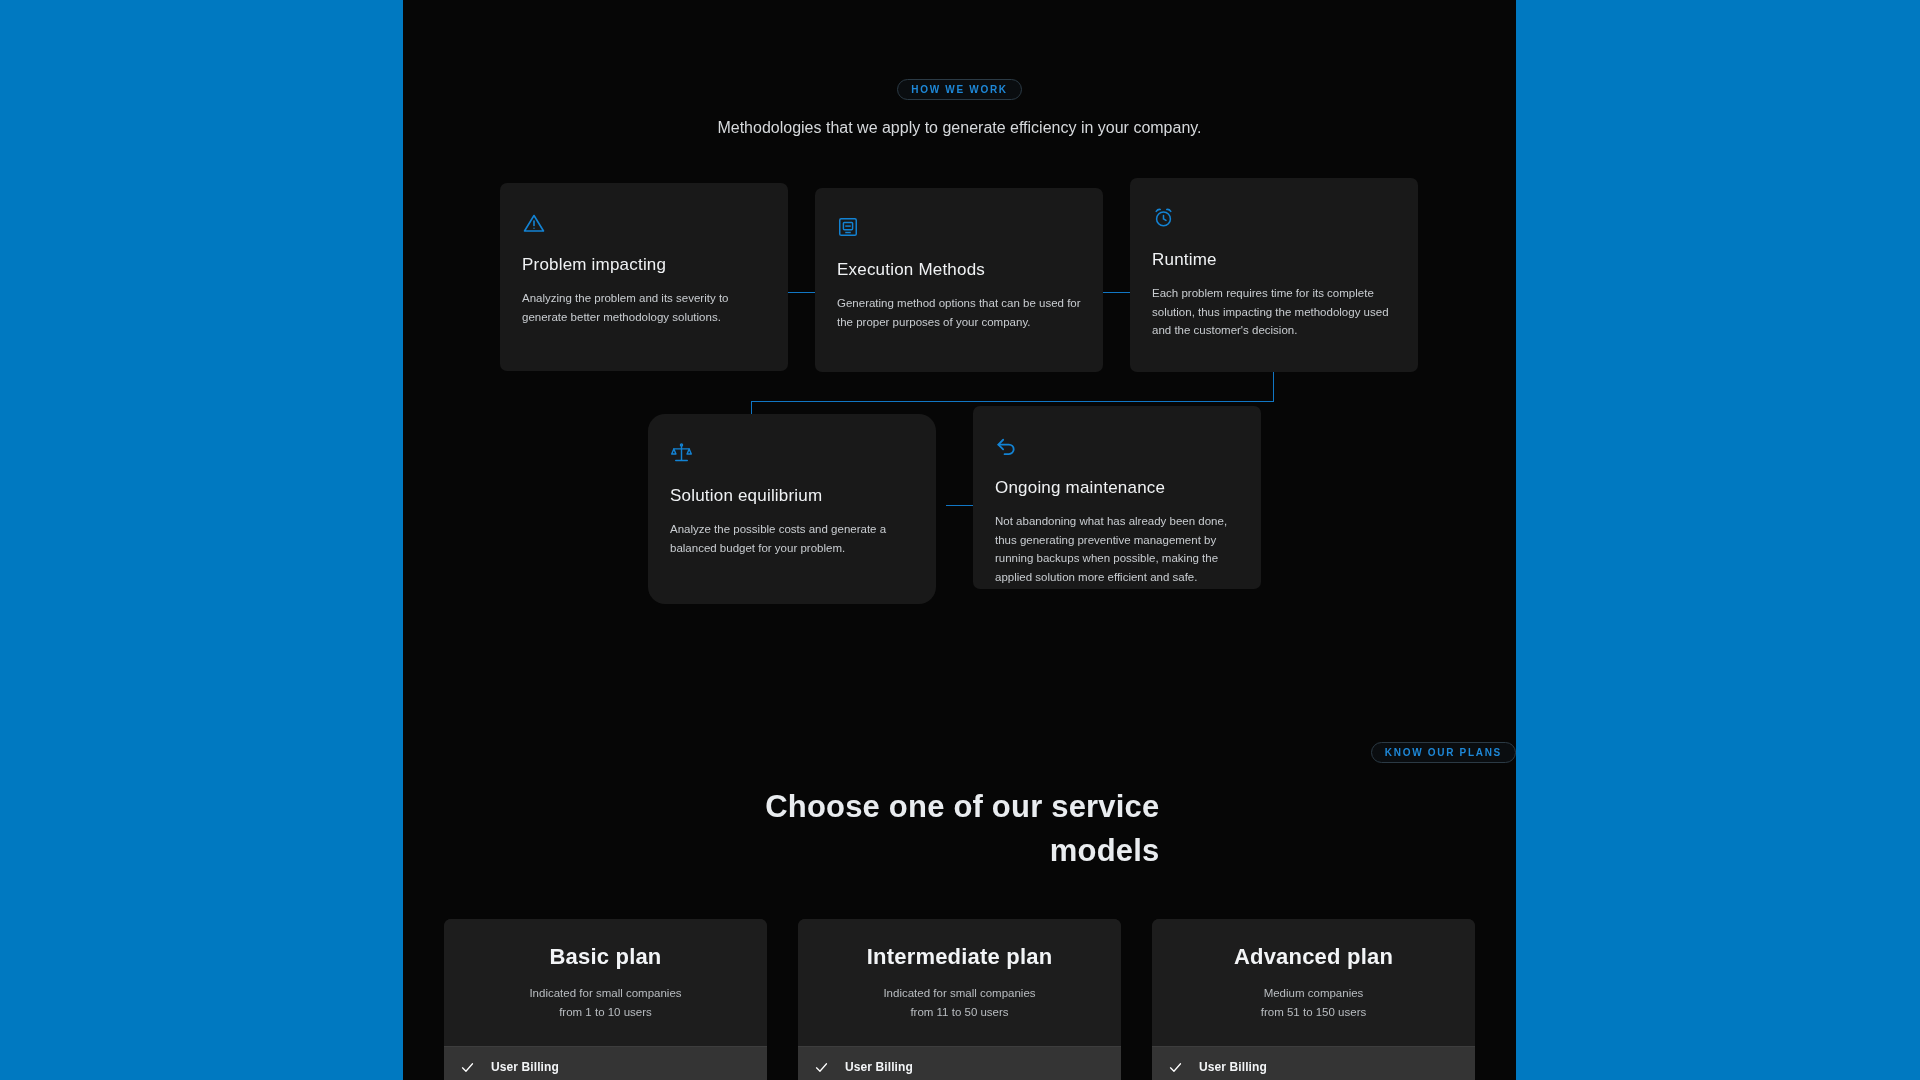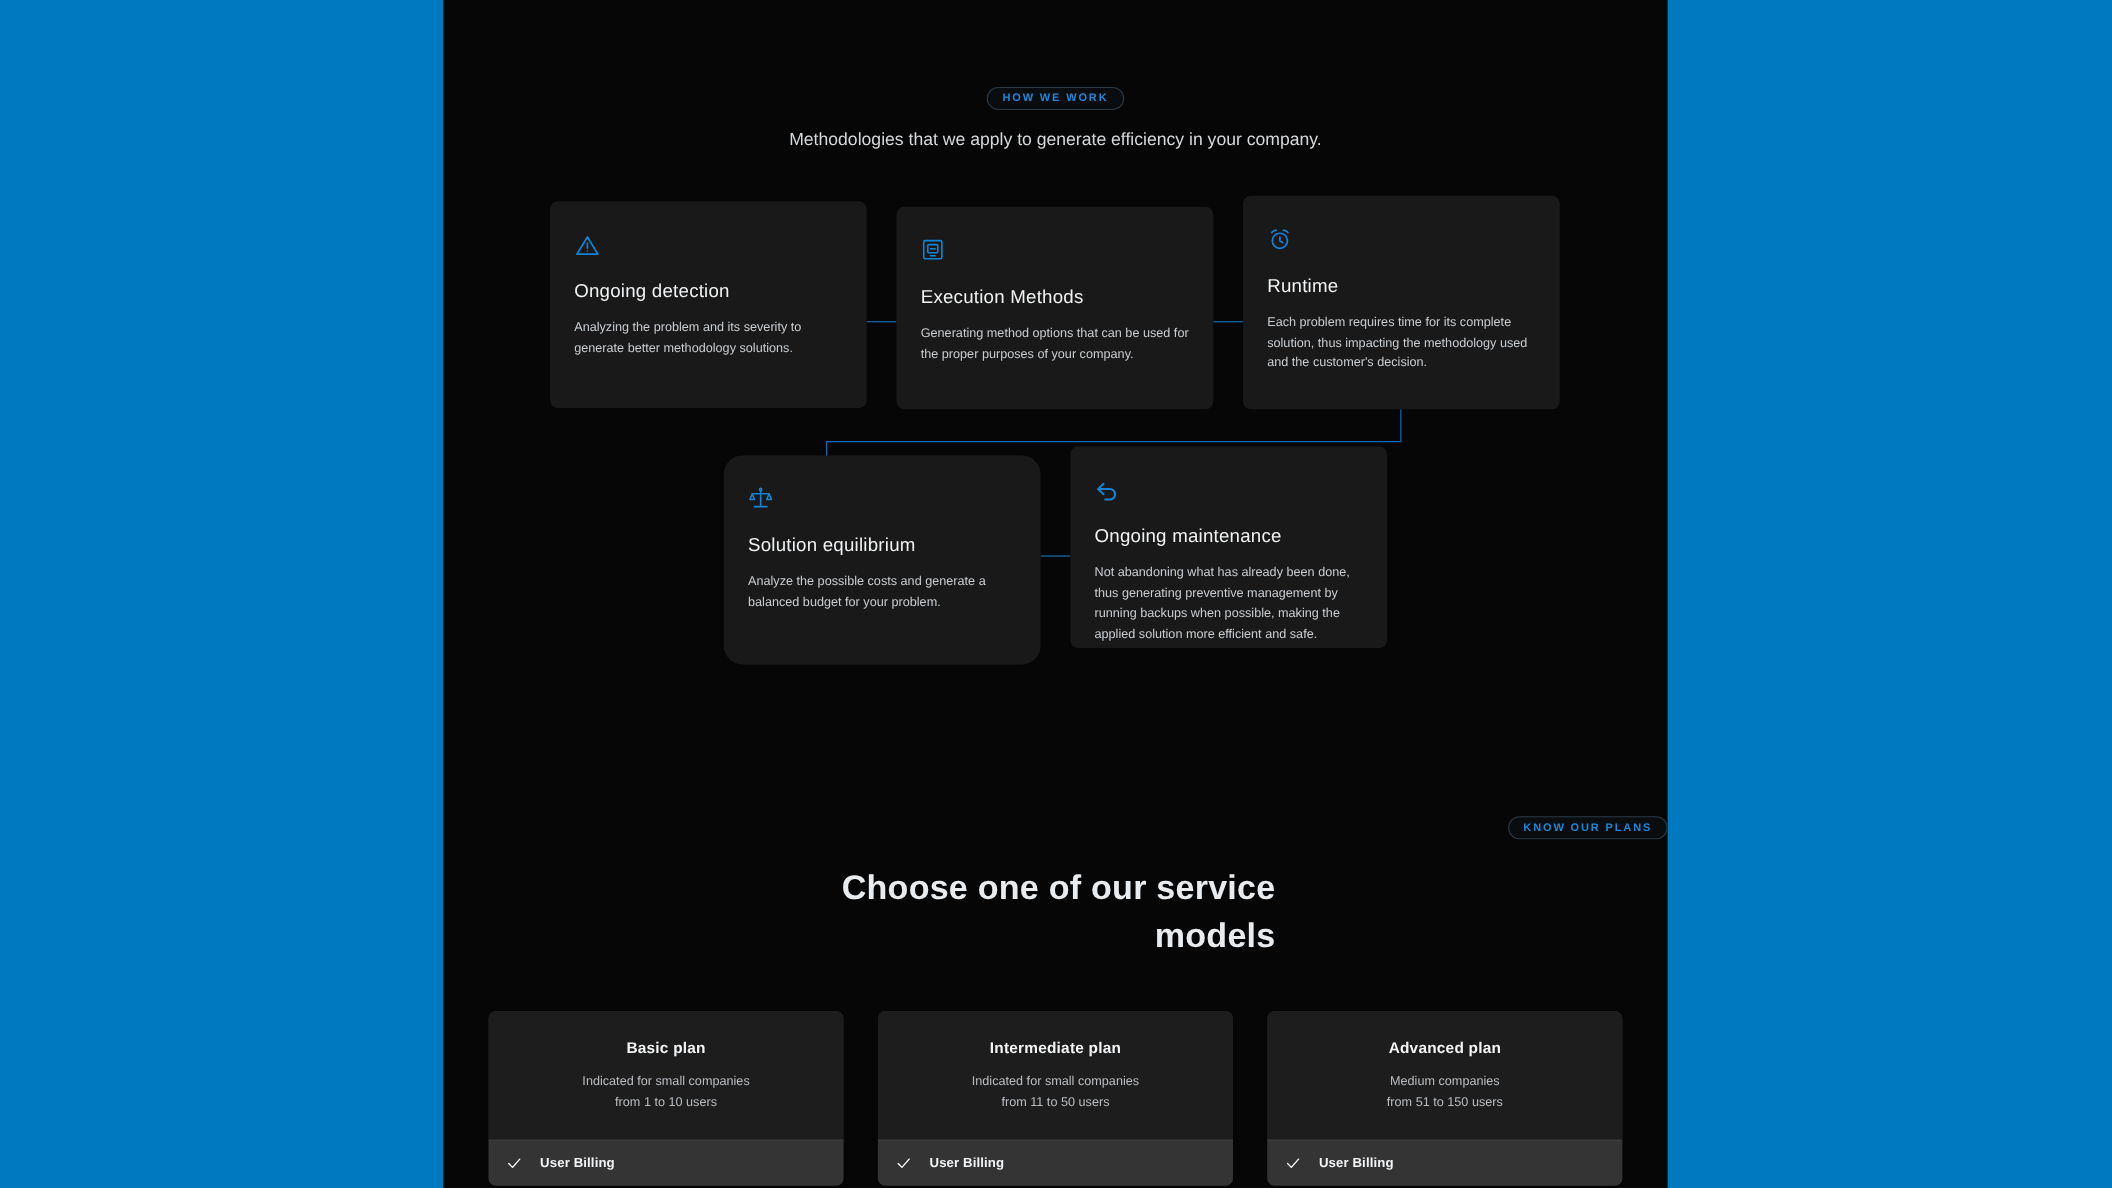--- a/index.html
+++ b/index.html
@@ -55,41 +55,41 @@
   .card h3 {
     color:#f0f2f4; font-size:17px; font-weight:400; letter-spacing:.2px;
     margin-bottom:14px;
   }
   .card p { color:#c9cdd1; font-size:11.5px; line-height:1.62; font-weight:400; }
 
   
   #card-problem   { left:97px;  top:0;   width:288px; height:188px; }
   #card-execution { left:412px; top:5px; width:288px; height:184px; }
   #card-runtime   { left:727px; top:-5px;width:288px; height:194px; }
-  #card-solution  { left:255px; top:231px; width:288px; height:190px;border-radius:17px; }
+  #card-solution  { left:245px; top:231px; width:288px; height:190px;border-radius:17px; }
   #card-ongoing   { left:570px; top:223px; width:288px; height:183px; }
 
   .conn { position:absolute; background:#1176c4; }
   .conn-v { width:1px; }
   .conn-h { height:1px; }
 
   
   #plans { position:absolute; left:0; top:742px; width:1113px; text-align:center; }
   #plans-title { font-size:31px; margin-top:22px; line-height:1.42;font-weight:bold; }
   .plans-row {
     position:relative; margin-top:46px; display:flex;
     justify-content:center; gap:31px;
   }
   .plan {
     width:323px; background:#1d1d1d; border-radius:7px; overflow:hidden;
     text-align:center;
   }
   .plan-head { padding:25px 18px 24px; background:#1d1d1d; }
   .plan-name {
-    color:#f2f4f6; font-size:14px; font-weight:700; letter-spacing:.2px;
+    color:#f2f4f6; font-size:22px; font-weight:700; letter-spacing:.2px;
   }
   .plan-desc {
     color:#b9bdc1; font-size:11.5px; line-height:1.63; margin-top:14px;
   }
   .feature {
     display:flex; align-items:center; gap:16px;
     background:#343434; padding:13px 16px;
     border-top:1px solid #3d3d3d;
   }
   .feature .chk { color:#ffffff; width:15px; height:15px; flex:0 0 15px; }
@@ -122,21 +122,21 @@
         <div class="conn conn-h" style="left:543px; top:322px; width:27px;"></div>
 
         <div class="card" id="card-problem">
           <span class="ico">
             <svg width="24" height="24" viewBox="0 0 24 24" fill="none" stroke="#1383d4" stroke-width="1.6" stroke-linecap="round" stroke-linejoin="round">
               <path d="M12 4.5 L21.5 20 L2.5 20 Z"></path>
               <line x1="12" y1="10" x2="12" y2="14.5"></line>
               <circle cx="12" cy="17.2" r="0.7" fill="#1383d4" stroke="none"></circle>
             </svg>
           </span>
-          <h3>Ongoing detection</h3>
+          <h3>Problem impacting</h3>
           <p>Analyzing the problem and its severity to generate better methodology solutions.</p>
         </div>
 
         <div class="card" id="card-runtime">
           <span class="ico">
             <svg width="23" height="23" viewBox="0 0 24 24" fill="none" stroke="#1383d4" stroke-width="1.6" stroke-linecap="round" stroke-linejoin="round">
               <circle cx="12" cy="13.5" r="7.2"></circle>
               <path d="M12 10 L12 13.5 L14.6 15.1"></path>
               <path d="M4.4 5.6 C5.4 4.1 7.1 3.3 8.6 3.6"></path>
               <path d="M19.6 5.6 C18.6 4.1 16.9 3.3 15.4 3.6"></path>

